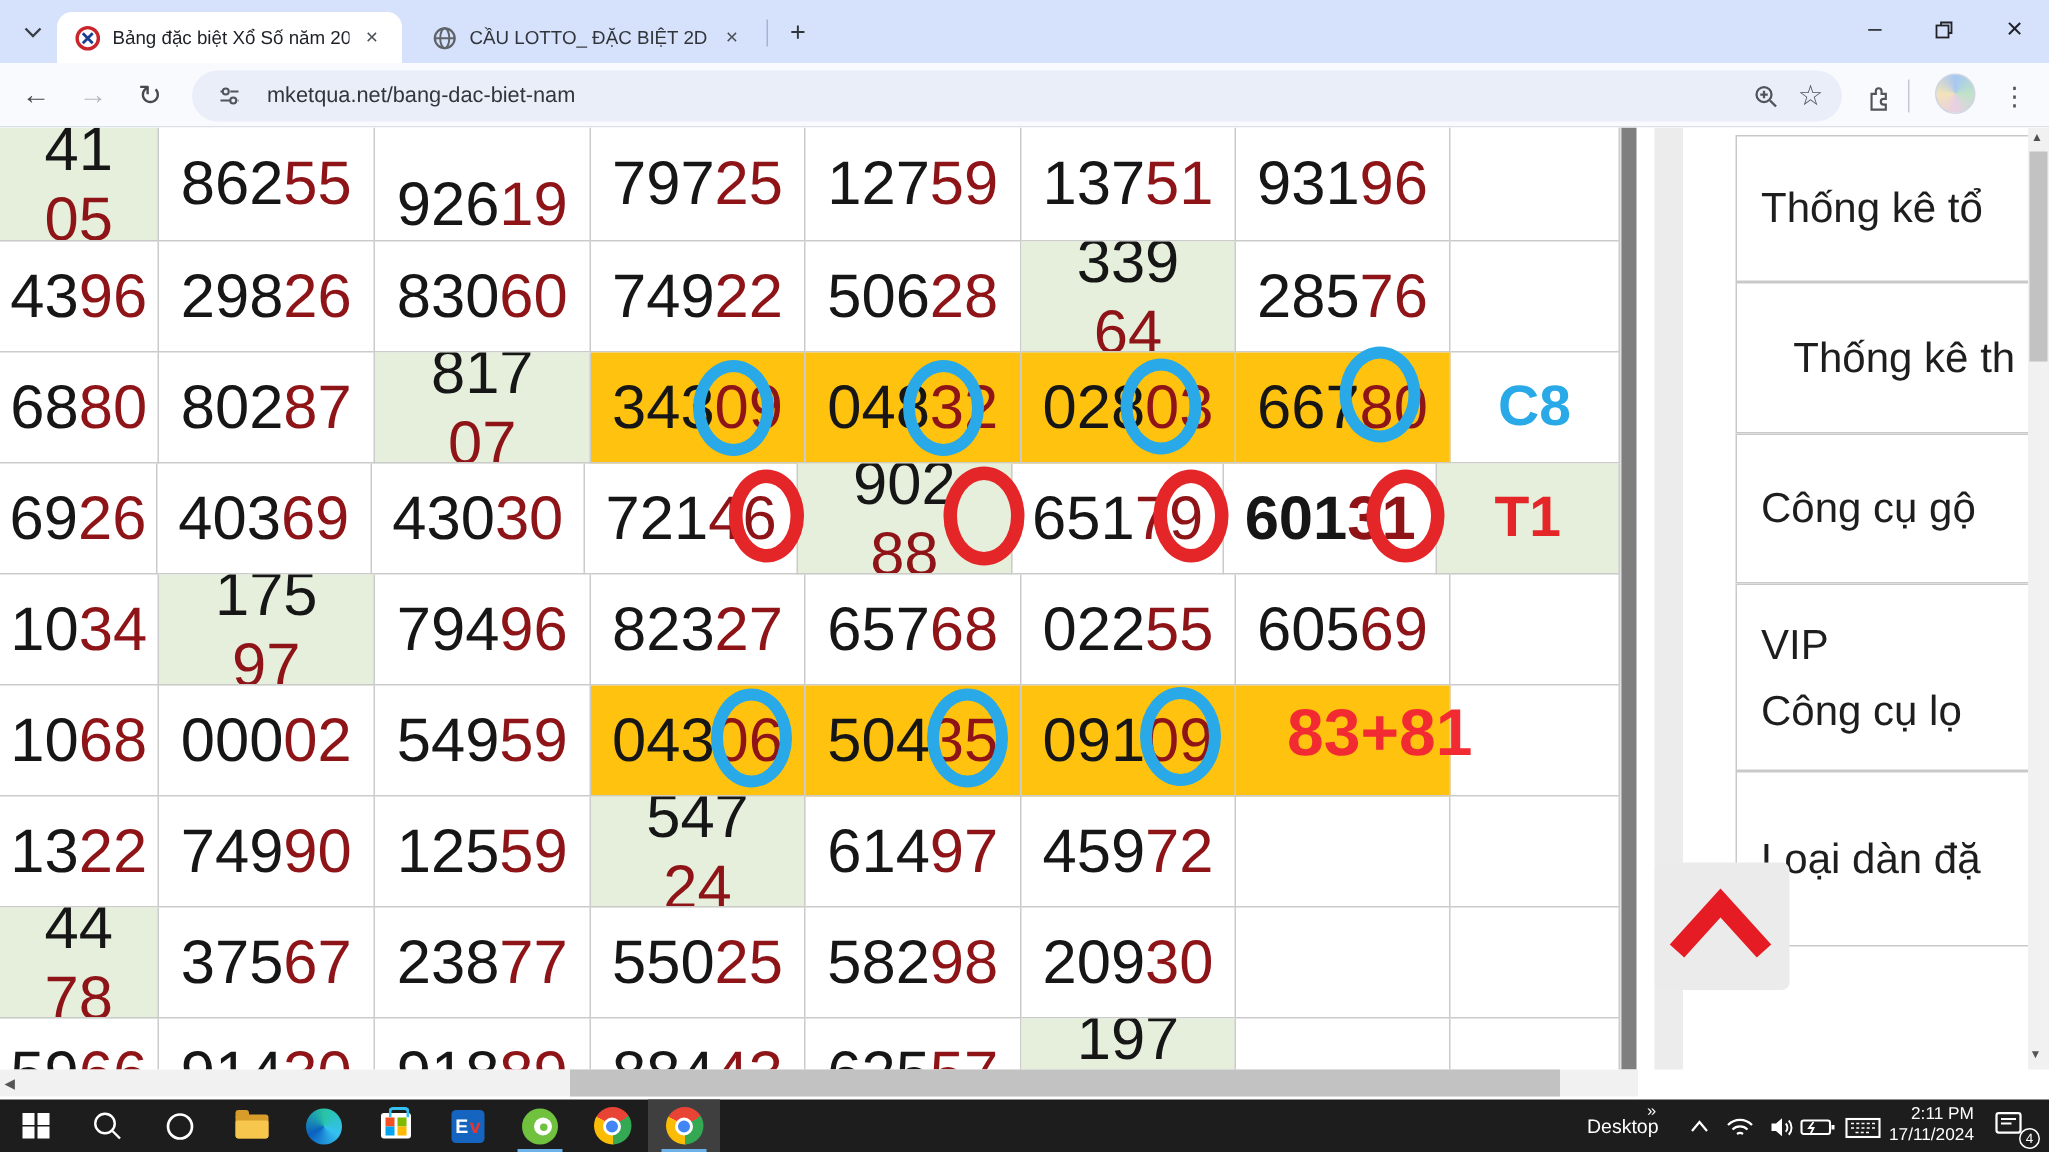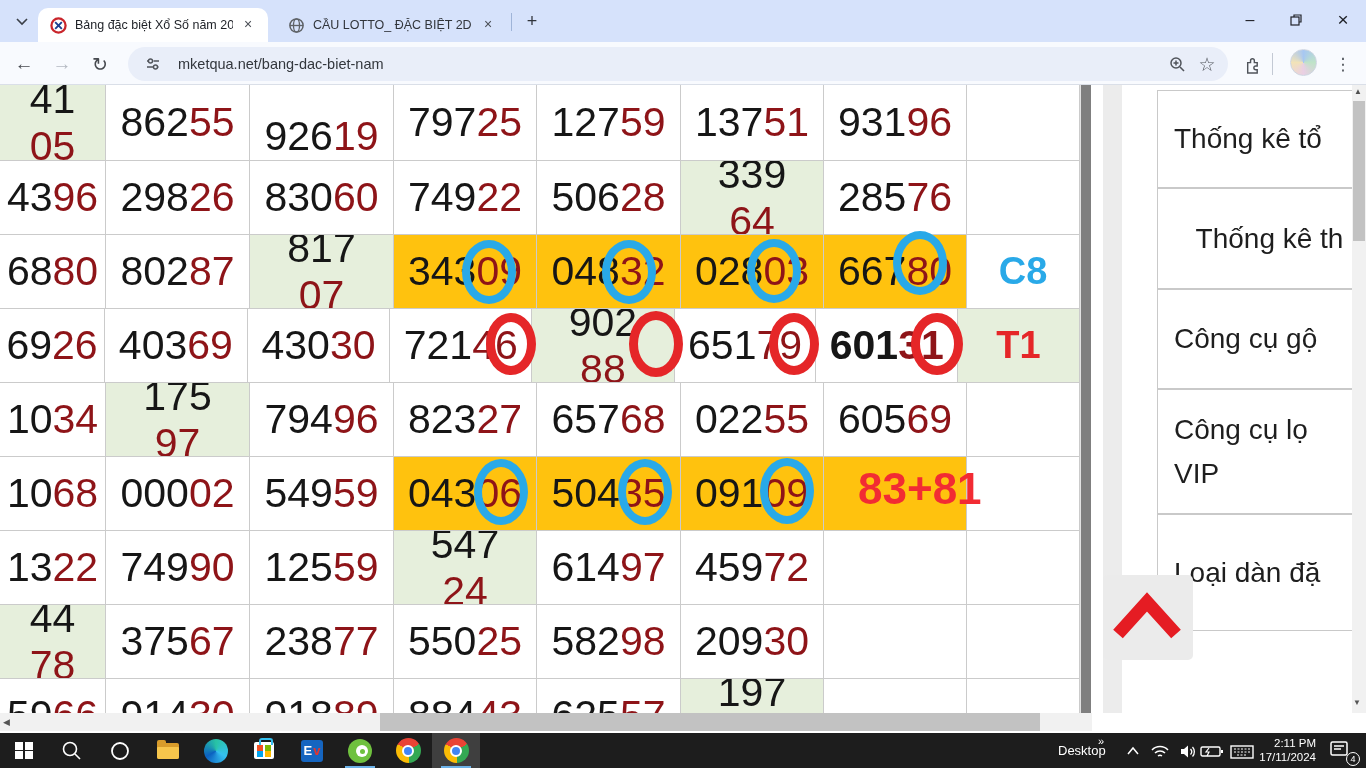--- a/index.html
+++ b/index.html
@@ -484,22 +484,22 @@
         <div class="sidecard" style="top: 5px; height: 98px;">
           <div class="line">Thống kê tổ</div>
         </div>
         <div class="sidecard" style="top: 103px; height: 101px; align-items: center;">
           <div class="line">Thống kê th</div>
         </div>
         <div class="sidecard" style="top: 204px; height: 100px;">
           <div class="line">Công cụ gộ</div>
         </div>
         <div class="sidecard" style="top: 304px; height: 125px;">
+          <div class="line">VIP</div>
           <div class="line">Công cụ lọ</div>
-          <div class="line">VIP</div>
         </div>
         <div class="sidecard" style="top: 429px; height: 117px;">
           <div class="line">Loại dàn đặ</div>
         </div>
       </div>
     <div class="graybox"></div>
     <div class="scrolltop">
       <svg width="70" height="52">
         <polyline points="6,44 35,12 64,44" fill="none" stroke="#e51c23" stroke-width="13"></polyline>
       </svg>

